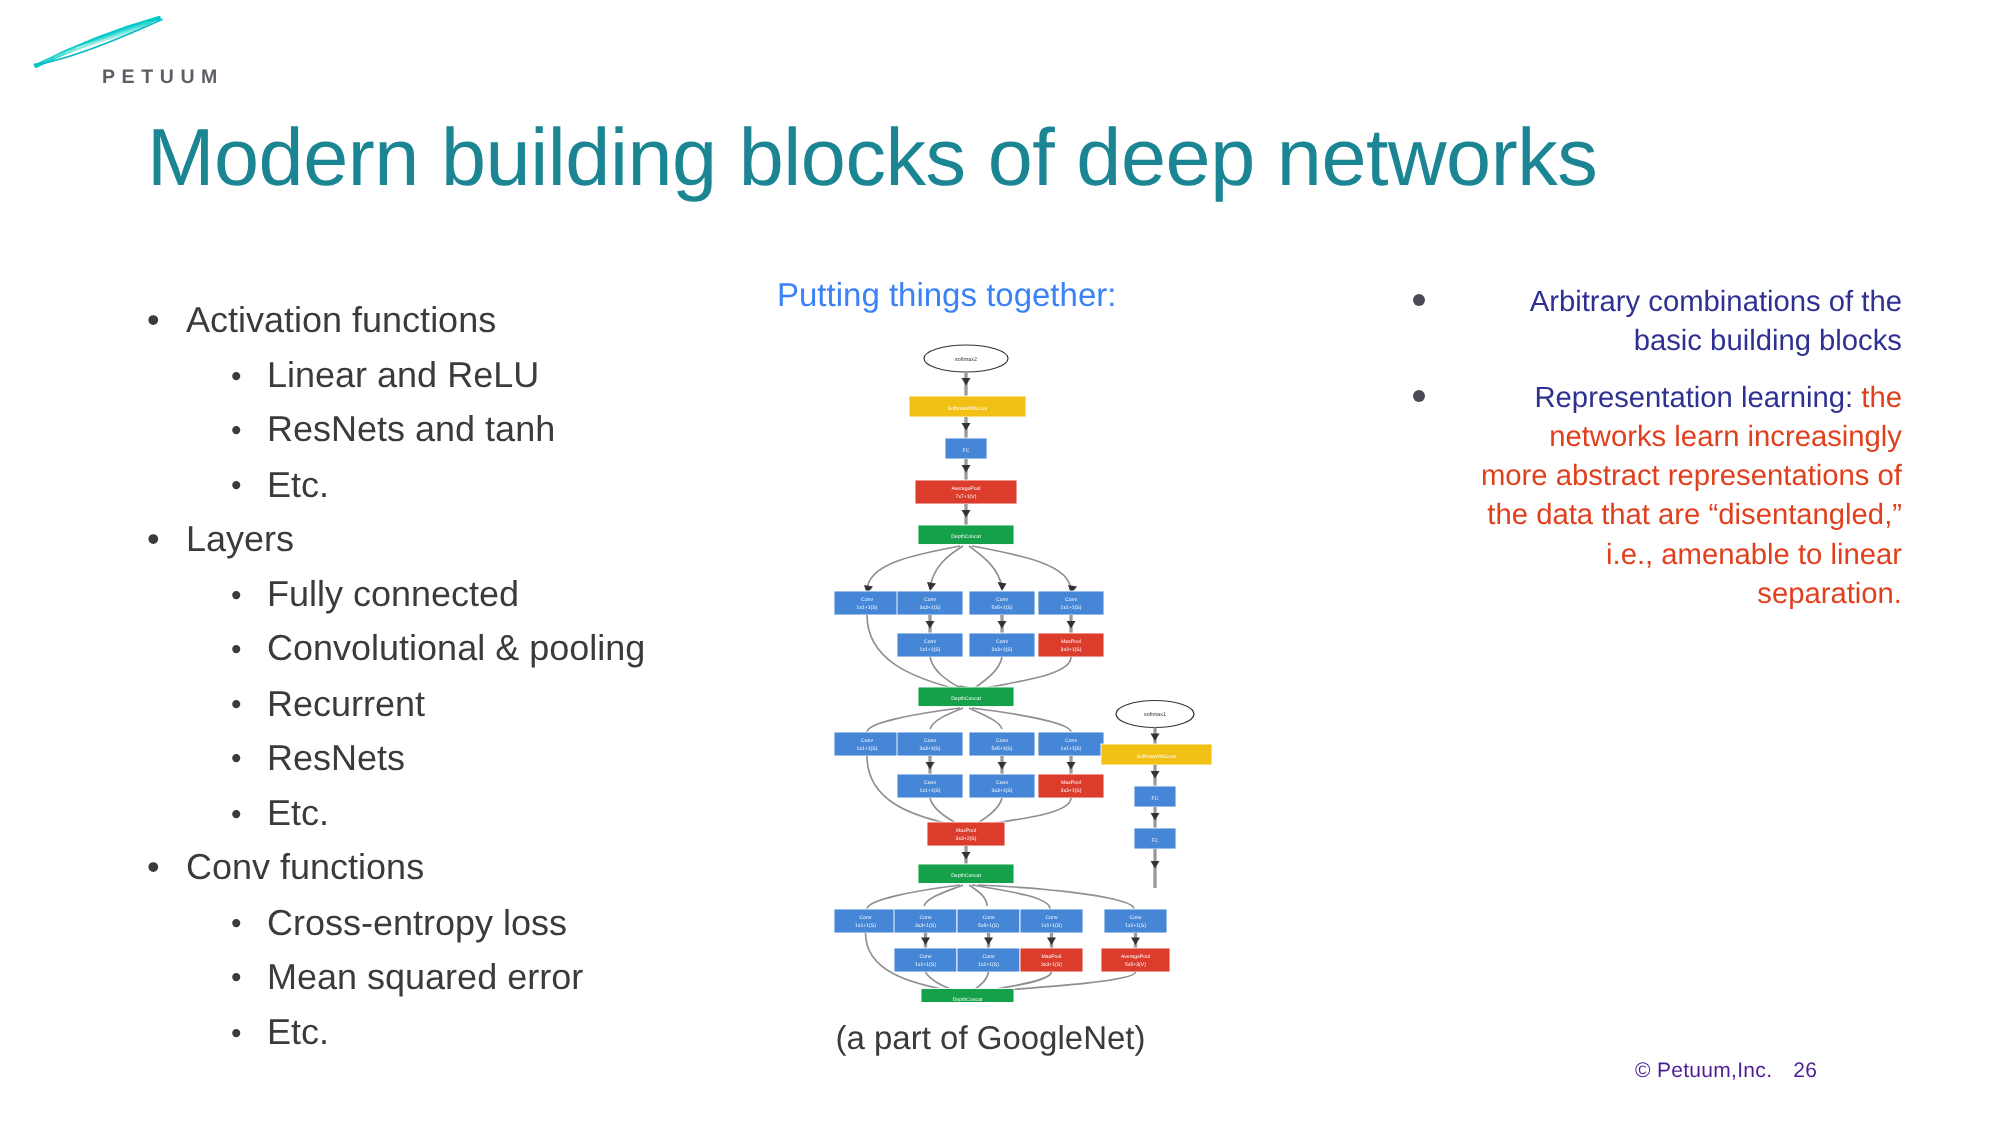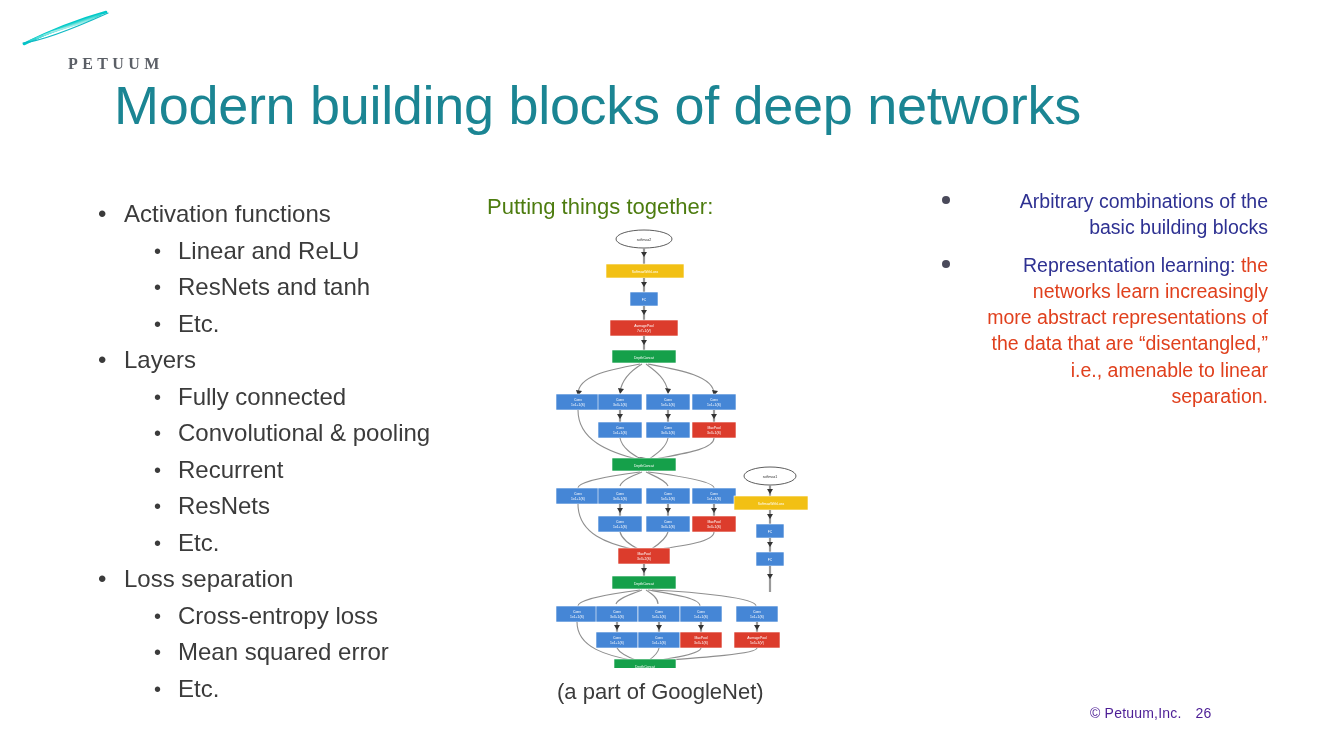--- a/index.html
+++ b/index.html
@@ -28,32 +28,31 @@
     position: absolute;
     left: 0;
     top: 0;
     width: 96px;
     height: 36px;
   }
   .logo-word {
     position: absolute;
     left: 50px;
     top: 33px;
-    font-size: 16px;
+    font-size: 13px;
     letter-spacing: 4.4px;
     color: #5b5f66;
     font-weight: 600;
-    font-family: Liberation Serif, serif;
-    margin-top: 12px;
+    font-family: Liberation Sans, sans-serif;
   }
 
   
   .slide-title {
     position: absolute;
-    left: 114px;
+    left: 98px;
     top: 72px;
     font-size: 54px;
     line-height: 66px;
     color: #1b8593;
     font-weight: 400;
     letter-spacing: -0.3px;
     white-space: nowrap;
   }
 
   
@@ -92,26 +91,25 @@
     left: 62px;
     top: 0;
     font-size: 20px;
     line-height: 36.5px;
     color: #3b3b3b;
   }
 
   
   .center-head {
     position: absolute;
-    left: 487px;
+    left: 518px;
     top: 183px;
     font-size: 22px;
     line-height: 28px;
-    color: #4d7c0f;
-    margin-top: 10px;
+    color: #3b82f6;
   }
   .center-cap {
     position: absolute;
     left: 557px;
     top: 678px;
     font-size: 22px;
     line-height: 28px;
     color: #3b3b3b;
   }
   .diagram-wrap {
@@ -185,21 +183,21 @@
   <div class="l1"><span class="mk">•</span><span>Activation functions</span></div>
   <div class="l2"><span class="mk">•</span><span>Linear and ReLU</span></div>
   <div class="l2"><span class="mk">•</span><span>ResNets and tanh</span></div>
   <div class="l2"><span class="mk">•</span><span>Etc.</span></div>
   <div class="l1"><span class="mk">•</span><span>Layers</span></div>
   <div class="l2"><span class="mk">•</span><span>Fully connected</span></div>
   <div class="l2"><span class="mk">•</span><span>Convolutional &amp; pooling</span></div>
   <div class="l2"><span class="mk">•</span><span>Recurrent</span></div>
   <div class="l2"><span class="mk">•</span><span>ResNets</span></div>
   <div class="l2"><span class="mk">•</span><span>Etc.</span></div>
-  <div class="l1"><span class="mk">•</span><span>Loss separation</span></div>
+  <div class="l1"><span class="mk">•</span><span>Conv functions</span></div>
   <div class="l2"><span class="mk">•</span><span>Cross-entropy loss</span></div>
   <div class="l2"><span class="mk">•</span><span>Mean squared error</span></div>
   <div class="l2"><span class="mk">•</span><span>Etc.</span></div>
 </div>
 
 <div class="center-head">Putting things together:</div>
 
 <div class="diagram-wrap">
 <svg width="276" height="444" viewBox="0 0 276 444">
   <defs>

